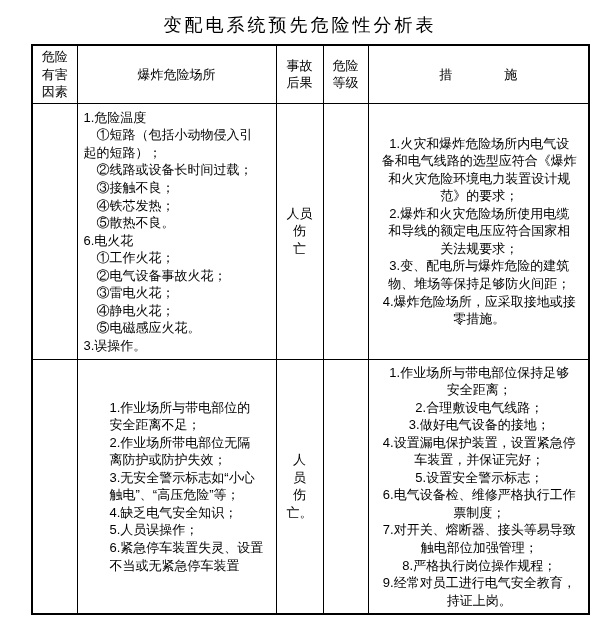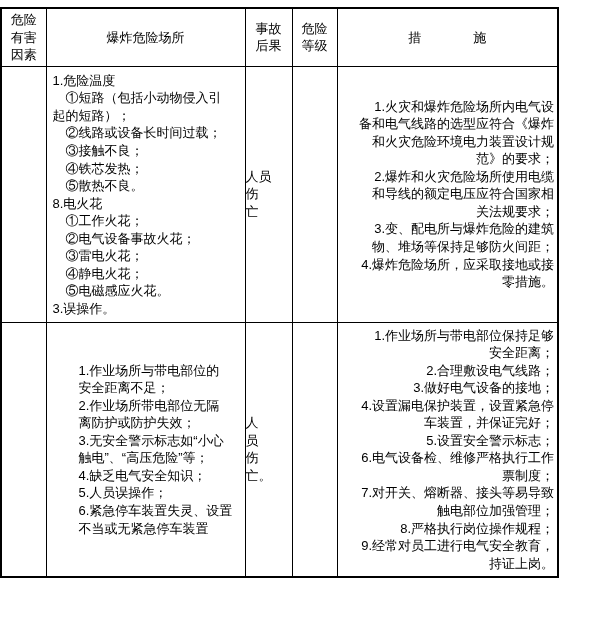--- a/index.html
+++ b/index.html
@@ -16,20 +16,21 @@
     text-align: center;
     font-size: 18px;
     letter-spacing: 3px;
     font-weight: normal;
     white-space: pre;
   }
   table.pha {
     border-collapse: collapse;
     table-layout: fixed;
     width: 557px;
+    margin-left: 31px;
     margin-top: 7px;
     border: 2px solid #000;
   }
   table.pha th, table.pha td {
     border: 1px solid #000;
     font-size: 13px;
     line-height: 1.35;
     white-space: pre-line;
     vertical-align: middle;
     overflow: hidden;
@@ -54,33 +55,34 @@
     padding: 3px 3px 2px 6px;
   }
   td.cell-causes-2 {
     text-align: left;
     font-size: 11px;
     line-height: 1.45;
     padding-left: 32px;
     padding-right: 6px;
   }
   td.cell-consequence {
-    text-align: left;
+    text-align: center;
     line-height: 1.55;
   }
   td.cell-measures {
-    text-align: right;
+    text-align: center;
     padding: 2px 3px 2px 5px;
   }
 </style>
 </head>
 <body>
 
 <div class="page">
 
+  <div class="doc-title">变配电系统预先危险性分析表</div>
 
   <table class="pha">
     <colgroup>
       <col class="c1">
         <col class="c2">
         <col class="c3">
         <col class="c4">
         <col class="c5">
     </colgroup>
     <thead>
@@ -99,21 +101,21 @@
     <tbody>
       <tr class="row-1">
         <td class="cell-factor"></td>
         <td class="cell-causes-1">1.危险温度
 　①短路（包括小动物侵入引
 起的短路）；
 　②线路或设备长时间过载；
 　③接触不良；
 　④铁芯发热；
 　⑤散热不良。
-8.电火花
+6.电火花
 　①工作火花；
 　②电气设备事故火花；
 　③雷电火花；
 　④静电火花；
 　⑤电磁感应火花。
 3.误操作。</td>
         <td class="cell-consequence">人员
 伤
 亡</td>
         <td class="cell-level"></td>

